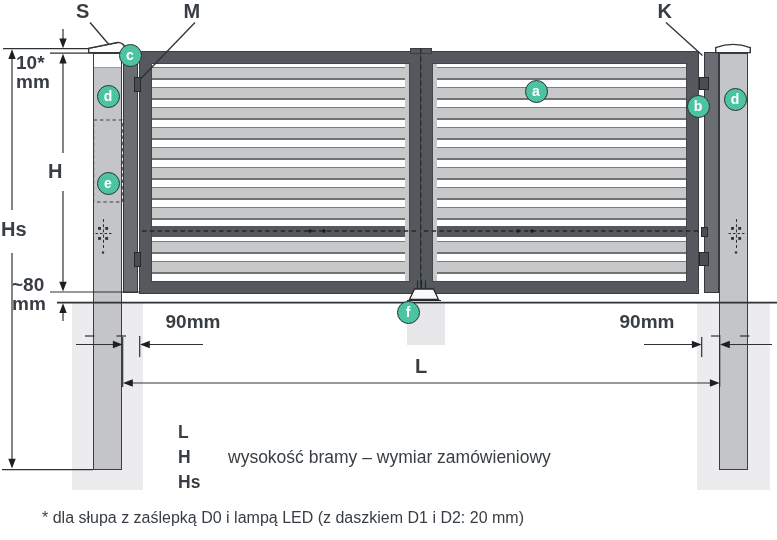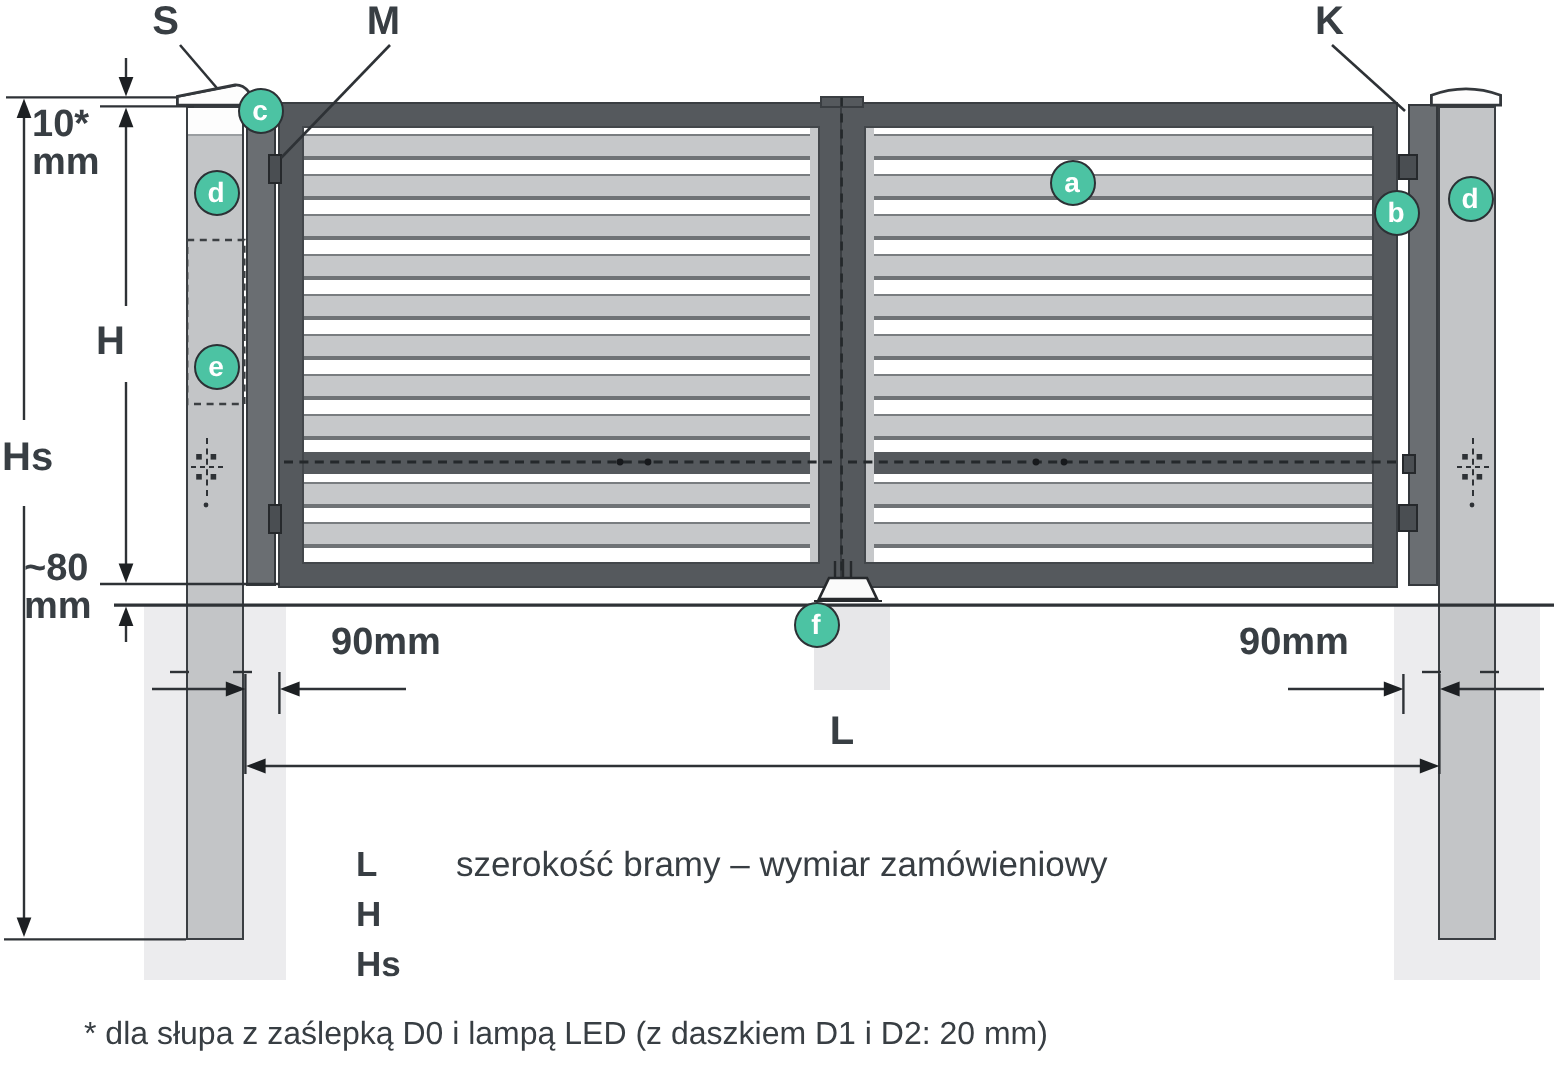--- a/index.html
+++ b/index.html
@@ -224,23 +224,23 @@
   <div>~80</div>
   <div>mm</div>
 </div>
 <div class="abs lbl dim dim-center" style="left:150px;top:312px;width:86px;">90mm</div>
 <div class="abs lbl dim dim-center" style="left:604px;top:312px;width:86px;">90mm</div>
 <div class="abs lbl dim-center" style="left:405px;top:355px;width:32px;font-size:20px;">L</div>
 
 <div class="abs legend">
   <div class="legend-row">
     <span class="legend-key">L</span>
-    <span>szerokość bramy – wymiar zamówieniowy</span>
   </div>
   <div class="legend-row">
     <span class="legend-key">H</span>
+    <span>wysokość bramy – wymiar zamówieniowy</span>
   </div>
   <div class="legend-row">
     <span class="legend-key">Hs</span>
   </div>
 </div>
 
 <div class="abs footnote">* dla słupa z zaślepką D0 i lampą LED (z daszkiem D1 i D2: 20 mm)</div>
 
 </body></html>

